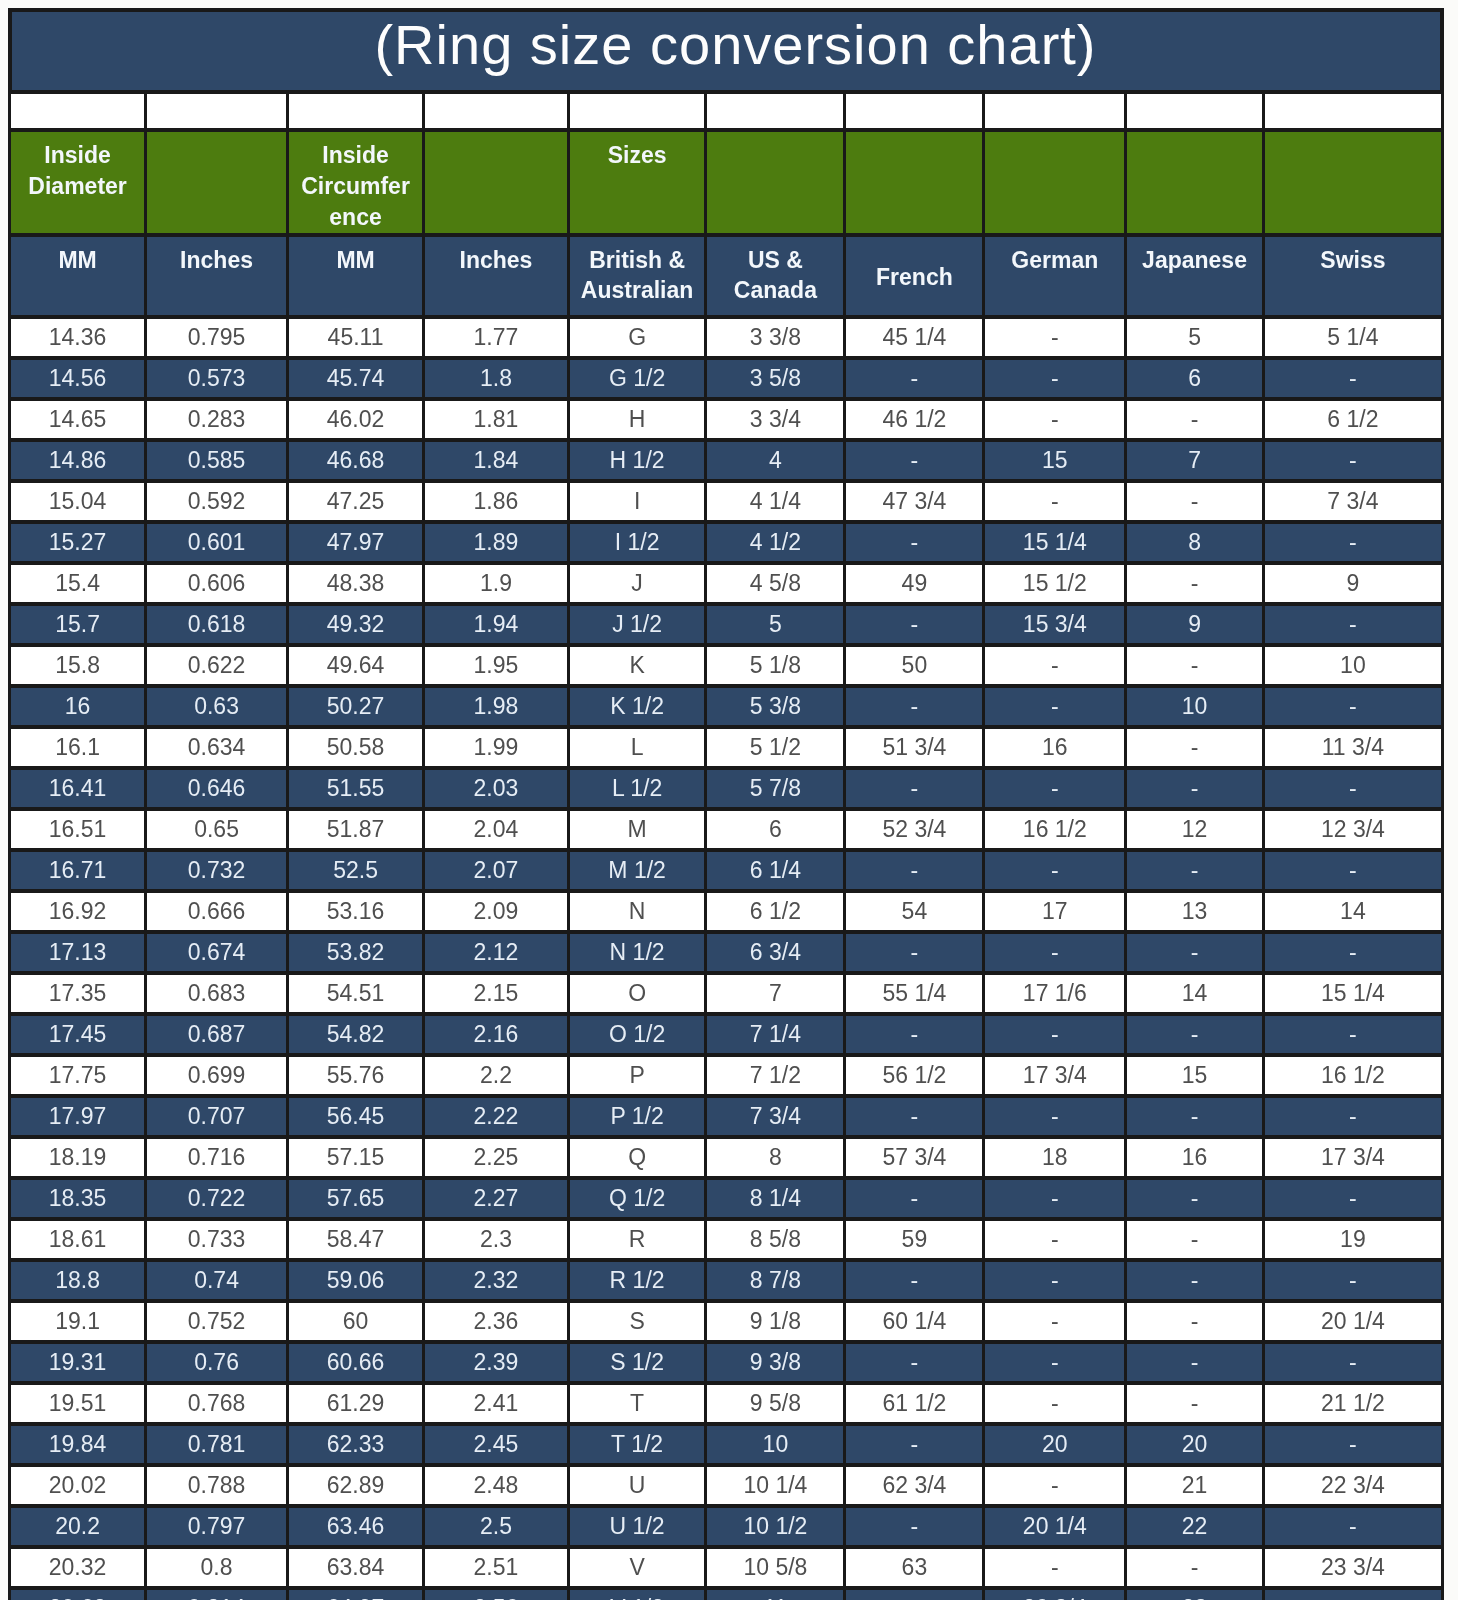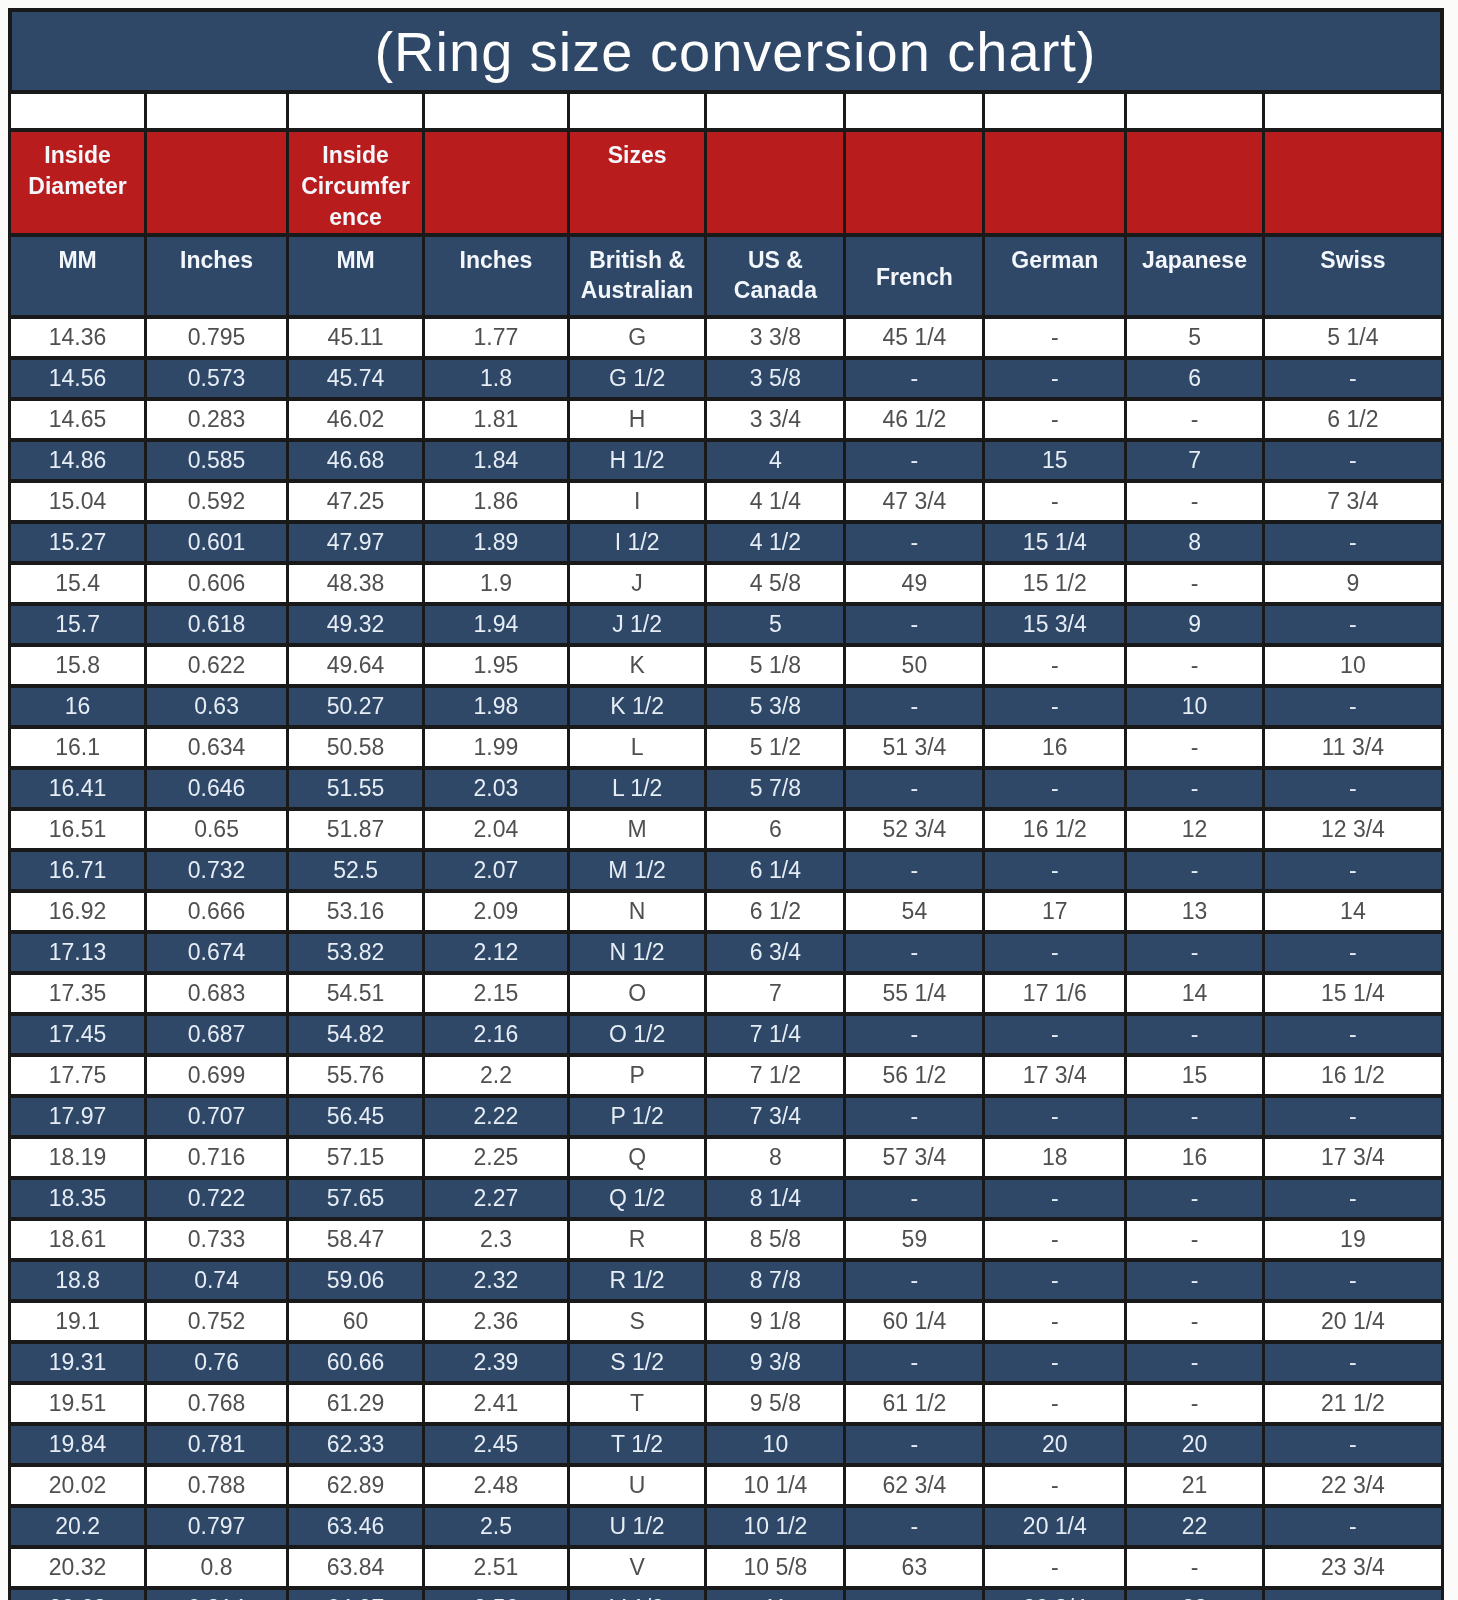--- a/index.html
+++ b/index.html
@@ -20,21 +20,20 @@
     top: 8px;
     left: 8px;
     width: 1436px;
   }
   .banner {
     background: #2f4868;
     border: 4px solid #191919;
     border-bottom: none;
     height: 78px;
     display: flex;
-    align-items: center;
     justify-content: center;
     padding-left: 19px;
   }
   .banner-title {
     color: #fdfdfd;
     font-size: 56px;
     font-weight: 400;
     letter-spacing: 1px;
     white-space: nowrap;
   }
@@ -51,21 +50,21 @@
     text-align: center;
     padding: 0;
     overflow: hidden;
   }
   tr.spacer-row td {
     height: 34px;
     background: #ffffff;
   }
   tr.group-header-row th {
     height: 80px;
-    background: #b91c1c;
+    background: #4d7c0f;
     color: #f3f7fb;
     font-size: 23px;
     font-weight: bold;
     vertical-align: top;
     padding-top: 8px;
     line-height: 1.35;
     word-break: break-word;
   }
   tr.group-header-row th.pad-x { padding-left: 10px; padding-right: 10px; }
   tr.col-header-row th {

